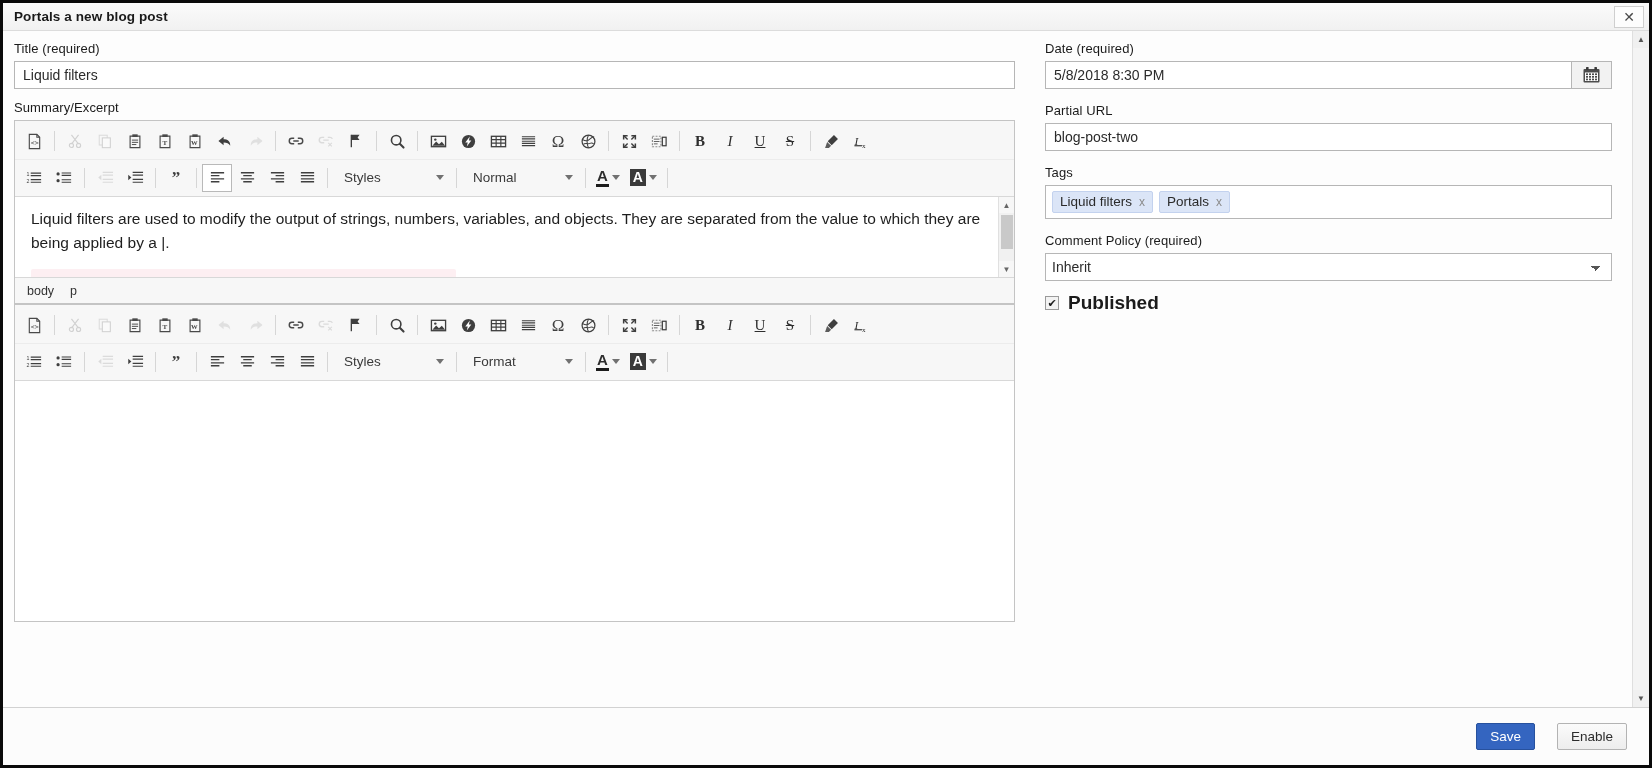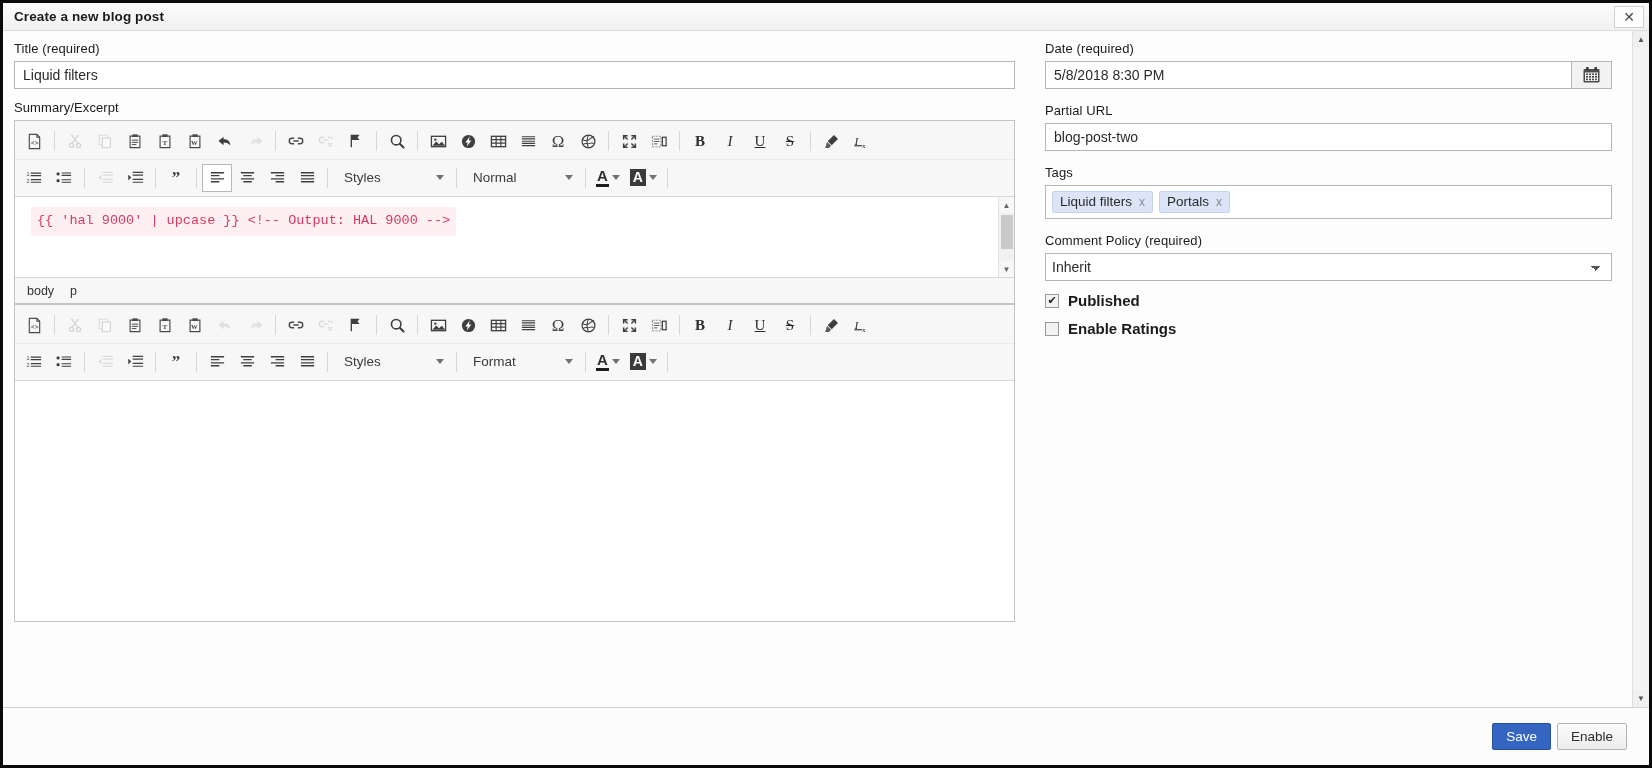--- a/index.html
+++ b/index.html
@@ -282,21 +282,21 @@
     background-size: 5px 5px, 5px 5px;
     background-repeat: no-repeat;
   }
   .chk-row {
     display: flex; align-items: center;
     gap: 9px;
     margin-top: 11px;
     cursor: pointer;
   }
   .chk-row .cap {
-    font-size: 15px; font-weight: bold; color: #1b1b1b;
+    font-size: 19px; font-weight: bold; color: #1b1b1b;
   }
   .cb {
     width: 14px; height: 14px;
     border: 1px solid #9a9a9a;
     background: #f3f3f3;
     display: flex; align-items: center; justify-content: center;
     font-size: 11px; color: #1e1e1e;
     line-height: 1;
   }
 
@@ -318,21 +318,21 @@
   }
 
   
   .footer {
     height: 58px;
     min-height: 58px;
     border-top: 1px solid #d2d2d2;
     background: #fcfcfc;
     display: flex; align-items: center; justify-content: flex-end;
     padding-right: 22px;
-    gap: 6px;
+    gap: 22px;
   }
   .btn {
     min-width: 58px;
     height: 27px;
     font-size: 13.5px;
     font-family: "Liberation Sans", sans-serif;
     border-radius: 2px;
     cursor: pointer;
     padding: 0 13px;
   }
@@ -346,21 +346,21 @@
     border: 1px solid #b3b3b3;
     color: #2c2c2c;
   }
 </style>
 </head>
 <body>
 
 <div class="modal">
 
   <div class="titlebar">
-    <div class="titlebar-text">Create a new blog post</div>
+    <div class="titlebar-text">Portals a new blog post</div>
     <div class="close-btn">✕</div>
   </div>
 
   <div class="body-wrap">
     <div class="scroll-area">
 
       <div class="col-left">
 
         <label class="fl">Title (required)</label>
         <input class="txt" style="width: 1001px;" value="Liquid filters">
@@ -597,20 +597,21 @@
               <div class="tcolor">
                 <span class="gb">A</span>
                 <span class="caret"></span>
               </div>
               <div class="sep"></div>
             </div>
           </div>
 
           <div class="edit-area" style="height:80px;">
             <div class="edit-inner">
+              <p>Liquid filters are used to modify the output of strings, numbers, variables, and objects. They are separated from the value to which they are being applied by a |.</p>
               <span class="code-line">{{ 'hal 9000' | upcase }} &lt;!-- Output: HAL 9000 --&gt;</span>
             </div>
             <div class="vscroll">
               <div class="vs-arrow">▲</div>
               <div class="vs-thumb"></div>
               <div class="vs-arrow">▼</div>
             </div>
           </div>
 
           <div class="path-bar">
@@ -911,24 +912,20 @@
         <label class="fl">Comment Policy (required)</label>
         <select class="sel">
           <option>Inherit</option>
         </select>
 
         <div class="chk-row">
           <span class="cb">✔</span>
           <span class="cap">Published</span>
         </div>
 
-        <div class="chk-row">
-          <span class="cb"></span>
-          <span class="cap">Enable Ratings</span>
-        </div>
 
       </div>
     </div>
 
     <div class="page-scroll">
       <div class="ps-arrow">▲</div>
       <div class="ps-arrow">▼</div>
     </div>
   </div>
 

